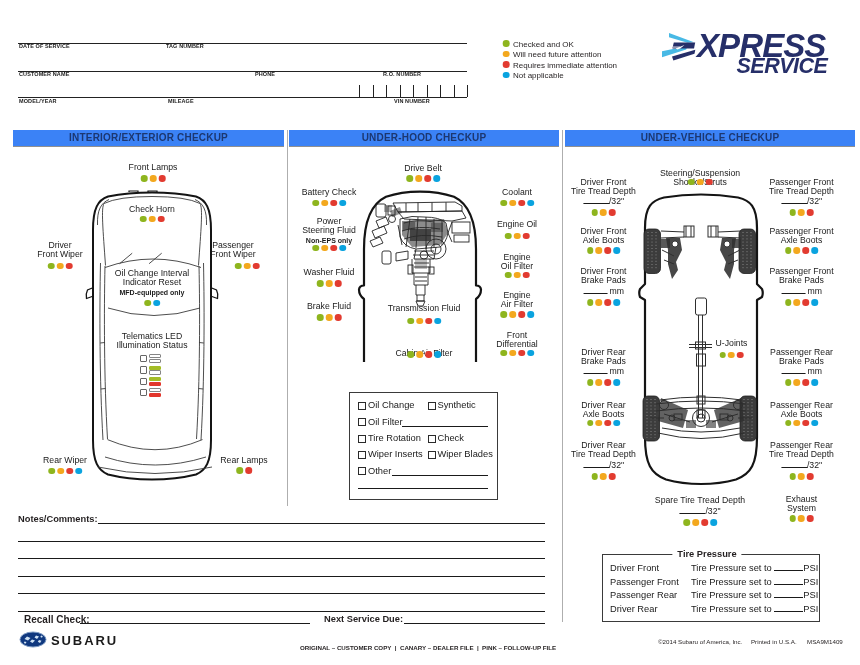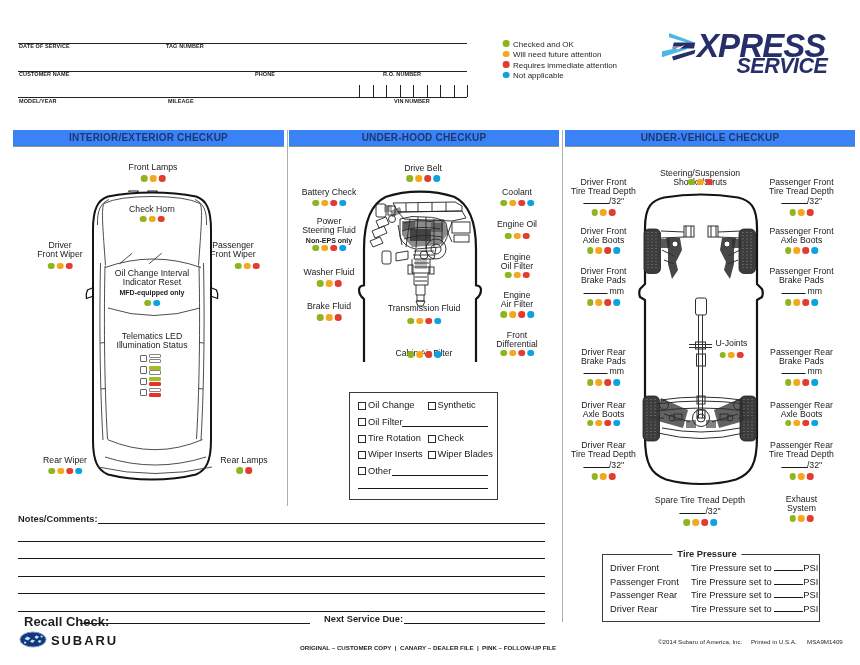--- a/index.html
+++ b/index.html
@@ -556,21 +556,21 @@
 <div class="ck" style="left:691px;top:603.5px;">Tire Pressure set to <span class="bl" style="width:29px;"></span>PSI</div>
 
 <div class="abs bold" style="left:18px;top:514px;font-size:9.3px;">Notes/Comments:</div>
 <div class="hl" style="left:98px;top:522.5px;width:447px;border-color:#1a1a1a;"></div>
 <div class="hl" style="left:18px;top:540.5px;width:527px;border-color:#1a1a1a;"></div>
 <div class="hl" style="left:18px;top:558px;width:527px;border-color:#1a1a1a;"></div>
 <div class="hl" style="left:18px;top:575.5px;width:527px;border-color:#1a1a1a;"></div>
 <div class="hl" style="left:18px;top:593px;width:527px;border-color:#1a1a1a;"></div>
 <div class="hl" style="left:18px;top:610.5px;width:527px;border-color:#1a1a1a;"></div>
 
-<div class="abs bold" style="left:18px;top:614px;font-size:13px;padding-left:6px;">Recall Check:</div>
+<div class="abs bold" style="left:18px;top:614px;font-size:10px;padding-left:6px;">Recall Check:</div>
 <div class="hl" style="left:80px;top:622.5px;width:230px;border-color:#1a1a1a;"></div>
 <div class="abs bold" style="left:324px;top:614px;font-size:9.3px;">Next Service Due:</div>
 <div class="hl" style="left:404px;top:622.5px;width:141px;border-color:#1a1a1a;"></div>
 
 <svg class="abs" style="left:19px;top:631px;" width="100" height="19" viewBox="0 0 100 19">
   <ellipse cx="14" cy="8.5" rx="13" ry="7.5" fill="#10387f" stroke="#7f9cc4" stroke-width="1"></ellipse>
   <g fill="#cfe2f4">
     <polygon points="8,5.5 11.5,7 9,9.5 5.5,8"></polygon>
     <polygon points="13,8.5 16,9.5 13.5,12 11,10.5"></polygon>
     <polygon points="17,4.5 20,5.5 18,8 15.5,6.5"></polygon>

